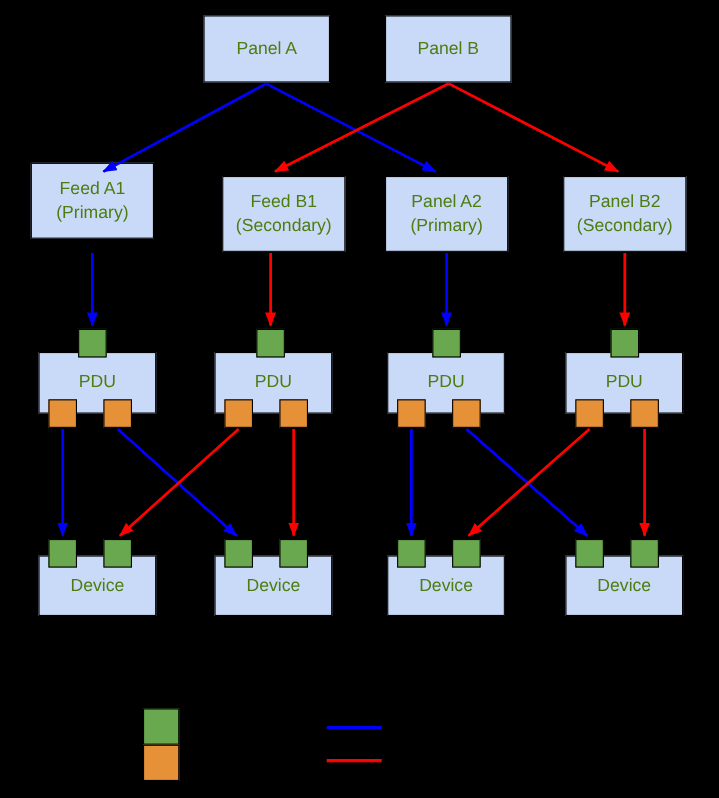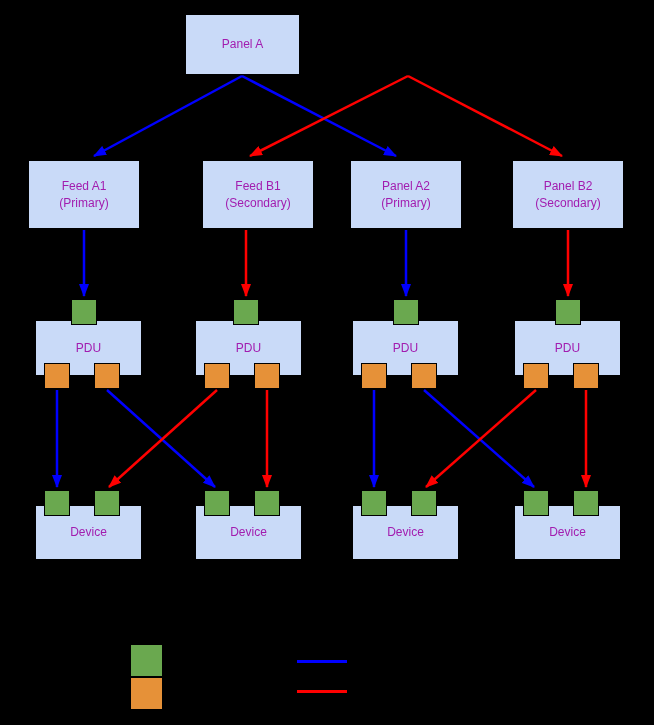--- a/index.html
+++ b/index.html
@@ -16,21 +16,21 @@
     position:relative;width:654px;height:725px;
     background:var(--background);
     font-family:"Liberation Sans",sans-serif;
     overflow:hidden;
   }
   .node{
     position:absolute;box-sizing:border-box;
     background:var(--node-fill);
     border:1px solid var(--node-border);
     display:flex;flex-direction:column;align-items:center;justify-content:center;
-    color:#a21caf;font-size:12px;line-height:1.35;text-align:center;z-index:2;
+    color:#4d7c0f;font-size:16px;line-height:1.35;text-align:center;z-index:2;
   }
   .port{
     position:absolute;box-sizing:border-box;width:26px;height:26px;
     border:1px solid var(--node-border);z-index:3;
   }
   .port-in{background:var(--input-port);}
   .port-out{background:var(--output-port);}
   .wires{position:absolute;left:0;top:0;z-index:4;pointer-events:none;}
   .wire-primary{stroke:var(--primary-feed);stroke-width:2.5;}
   .wire-secondary{stroke:var(--secondary-feed);stroke-width:2.5;}
@@ -75,22 +75,25 @@
       <line class="wire-secondary" x1="217" y1="390" x2="109" y2="487" marker-end="url(#arrow-secondary)"></line>
       <line class="wire-secondary" x1="267" y1="390" x2="267" y2="487" marker-end="url(#arrow-secondary)"></line>
       <line class="wire-secondary" x1="536" y1="390" x2="426" y2="487" marker-end="url(#arrow-secondary)"></line>
       <line class="wire-secondary" x1="586" y1="390" x2="586" y2="487" marker-end="url(#arrow-secondary)"></line>
     </g>
   </svg>
 
   <div class="node" style="left:185px;top:14px;width:115px;height:61px">
     <span>Panel A</span>
   </div>
+  <div class="node" style="left:350px;top:14px;width:115px;height:61px">
+    <span>Panel B</span>
+  </div>
 
-  <div class="node" style="left:28px;top:160px;width:112px;height:69px">
+  <div class="node" style="left:28px;top:148px;width:112px;height:69px">
     <span>Feed A1</span>
     <span>(Primary)</span>
   </div>
   <div class="node" style="left:202px;top:160px;width:112px;height:69px">
     <span>Feed B1</span>
     <span>(Secondary)</span>
   </div>
   <div class="node" style="left:350px;top:160px;width:112px;height:69px">
     <span>Panel A2</span>
     <span>(Primary)</span>

